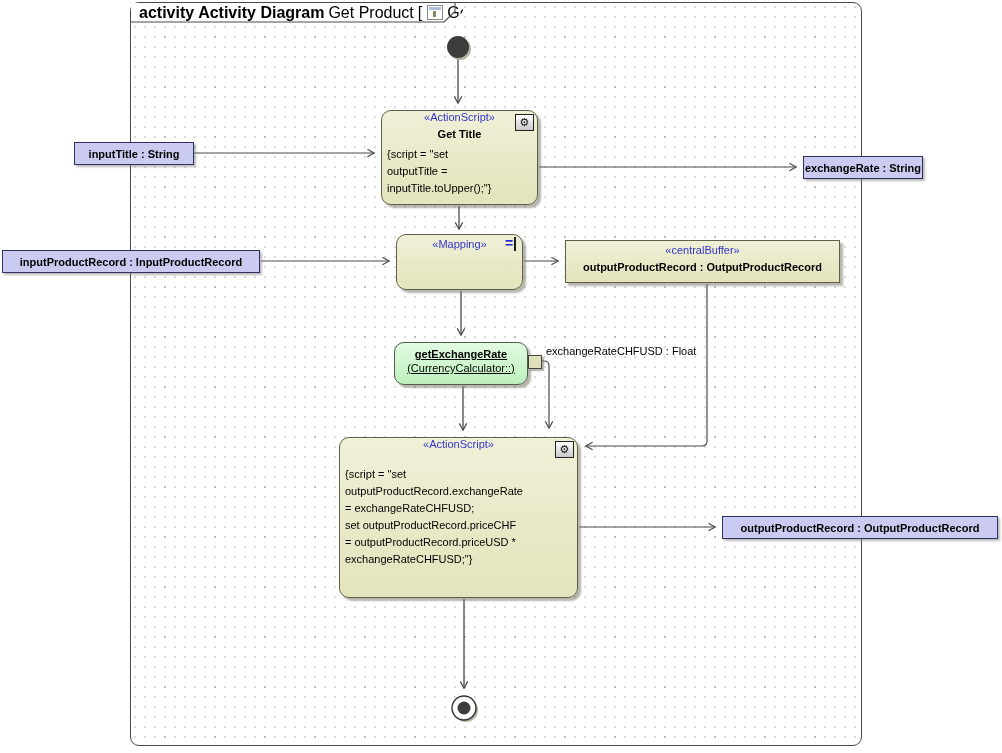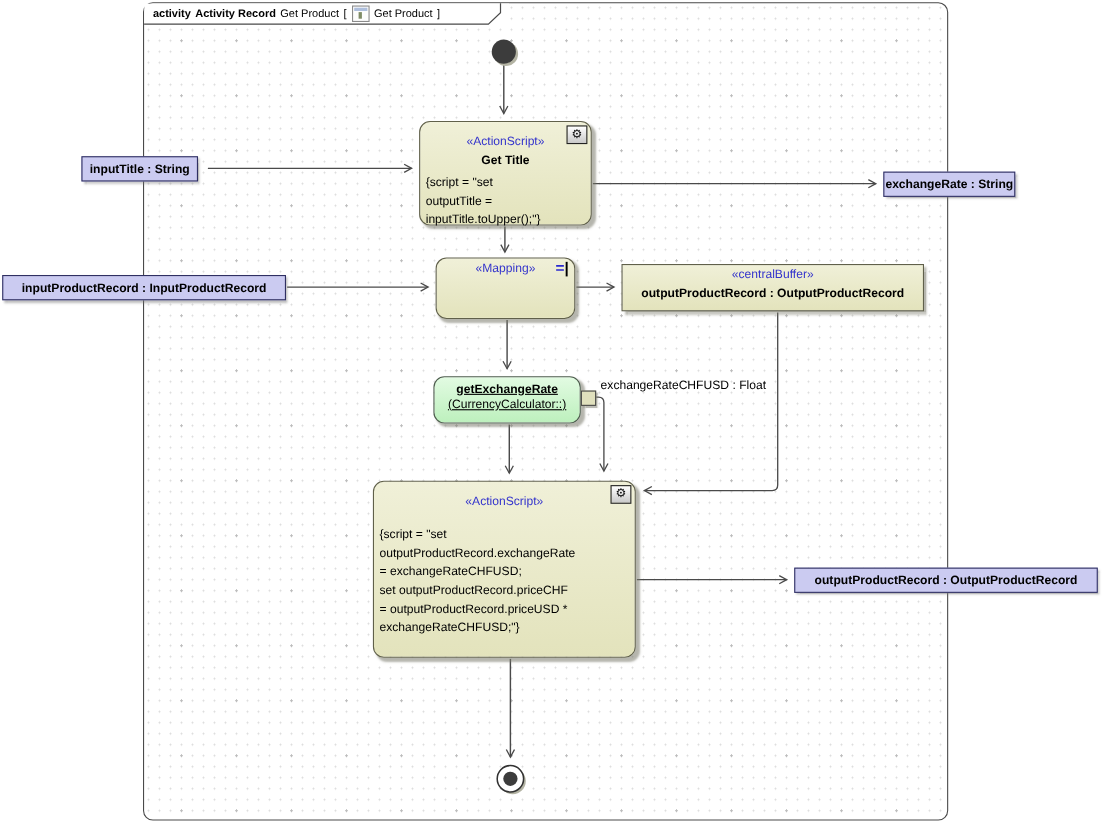--- a/index.html
+++ b/index.html
@@ -7,59 +7,59 @@
     font-family:"Liberation Sans",sans-serif;font-size:11px;color:#000;overflow:hidden;}
   
   .frame{position:absolute;left:130px;top:2px;width:730px;height:742px;
     border:1px solid #4a4a4a;border-radius:9px;background-color:#fff;
     background-image:
       radial-gradient(circle,#bdbdbd 0.9px,transparent 1.1px),
       radial-gradient(circle,#dadada 0.8px,transparent 1px);
     background-size:50px 50px,10px 10px;background-position:9px 9px,9px 9px;}
   .tab{position:absolute;left:131px;top:3px;width:324px;height:19px;background:#ffffff;
     clip-path:polygon(0 0,100% 0,100% 45%,calc(100% - 11px) 100%,0 100%);
-    display:flex;align-items:center;padding-left:8px;white-space:nowrap;font-size:10px;}
+    display:flex;align-items:center;padding-left:8px;white-space:nowrap;font-size:16px;}
   .tab span{margin-right:4px;}
   .tab .bold{font-weight:bold;}
   .diagicon{width:14px;height:13px;border:1px solid #8a8a8a;background:#fdfdfd;position:relative;
     margin:0 3px 0 1px;flex:0 0 auto;}
   .diagicon:before{content:"";position:absolute;left:1px;top:1px;right:1px;height:3px;background:#aebfdd;}
   .diagicon:after{content:"";position:absolute;left:5px;top:5px;width:3px;height:6px;background:#7f8c66;}
   svg.overlay{position:absolute;left:0;top:0;}
   .node{position:absolute;box-sizing:border-box;}
   .action{background:linear-gradient(180deg,#f0f0d8,#e3e3bc);border:1.4px solid #60604a;
     border-radius:10px;box-shadow:3px 3px 2px rgba(120,120,105,.55);text-align:center;}
   .buffer{background:linear-gradient(180deg,#f0f0d8,#e3e3bc);border:1.4px solid #60604a;
     box-shadow:3px 3px 2px rgba(120,120,105,.55);text-align:center;}
   .greenbox{background:linear-gradient(180deg,#e2fbe2,#bdf0bd);border:1.4px solid #4e5e4e;
     border-radius:10px;box-shadow:3px 3px 2px rgba(120,120,105,.55);text-align:center;text-decoration:underline;}
   .objbox{background:#cbcbf1;border:1.4px solid #2f2f62;box-shadow:2px 2px 2px rgba(120,120,120,.5);
     font-weight:bold;display:flex;align-items:center;justify-content:center;white-space:nowrap;}
-  .stereo{color:#3434cc;margin-top:12px;}
+  .stereo{color:#3434cc;margin-top:0;}
   .nodename{font-weight:bold;margin-top:4px;white-space:pre-line;line-height:15px;}
   .script{text-align:left;white-space:pre-line;padding:0 5px;line-height:17px;margin-top:4px;}
   .gearbox{position:absolute;top:3px;right:3px;width:17px;height:15px;border:1px solid #222;
     background:linear-gradient(180deg,#ffffff,#c9c9c9);display:flex;align-items:center;
     justify-content:center;font-size:11px;line-height:1;color:#111;}
   .mapicon{position:absolute;top:1px;right:5px;font-weight:bold;font-size:14px;line-height:1.1;}
   .mapicon .eq{color:#2a2ad0;}
   .pin{position:absolute;left:528px;top:355px;width:12px;height:12px;background:#e0e0bd;
     border:1px solid #444;box-shadow:2px 2px 1px rgba(120,120,105,.5);}
   .pinlabel{position:absolute;left:546px;top:345px;white-space:nowrap;}
 </style>
 </head>
 <body>
 
 <div class="canvas">
 
   <div class="frame"></div>
 
   <div class="tab">
     <span class="bold">activity</span>
-    <span class="bold">Activity Record</span>
+    <span class="bold">Activity Diagram</span>
     <span>Get Product</span>
     <span>[</span>
     <span class="diagicon"></span>
     <span>Get Product</span>
     <span>]</span>
   </div>
 
   <svg class="overlay" width="1002" height="753">
     <defs>
       <marker id="arrow" markerWidth="10" markerHeight="10" refX="7.4" refY="4.5" orient="auto" markerUnits="userSpaceOnUse">
@@ -94,21 +94,21 @@
     <div class="gearbox">
       <span>⚙</span>
     </div>
     <div class="stereo">«ActionScript»</div>
     <div class="nodename">Get Title</div>
     <div class="script">{script = "set
 outputTitle =
 inputTitle.toUpper();"}</div>
   </div>
 
-  <div class="node objbox" style="left:74px;top:142px;width:106px;height:23px;">
+  <div class="node objbox" style="left:74px;top:142px;width:120px;height:23px;">
     <span>inputTitle : String</span>
   </div>
 
   <div class="node objbox" style="left:803px;top:156px;width:120px;height:23px;">
     <span>exchangeRate : String</span>
   </div>
 
   <div class="node action" style="left:396px;top:234px;width:127px;height:56px;">
     <div class="mapicon"><span class="eq">=</span><span>|</span></div>
     <div class="stereo" style="margin-top:3px;">«Mapping»</div>

